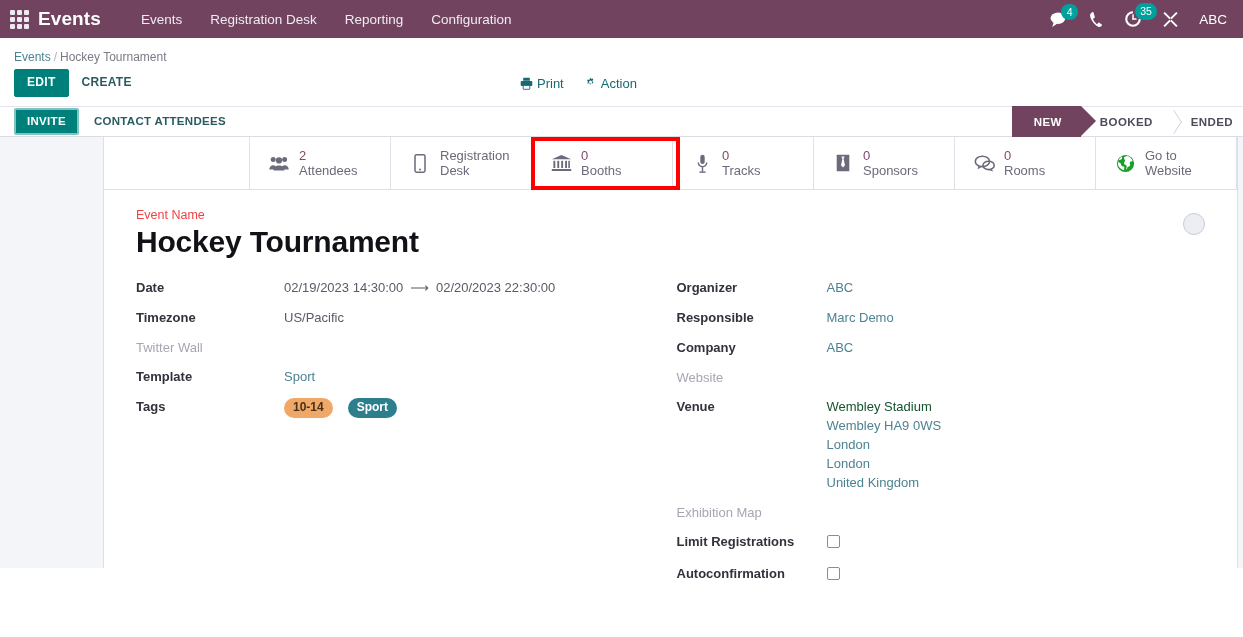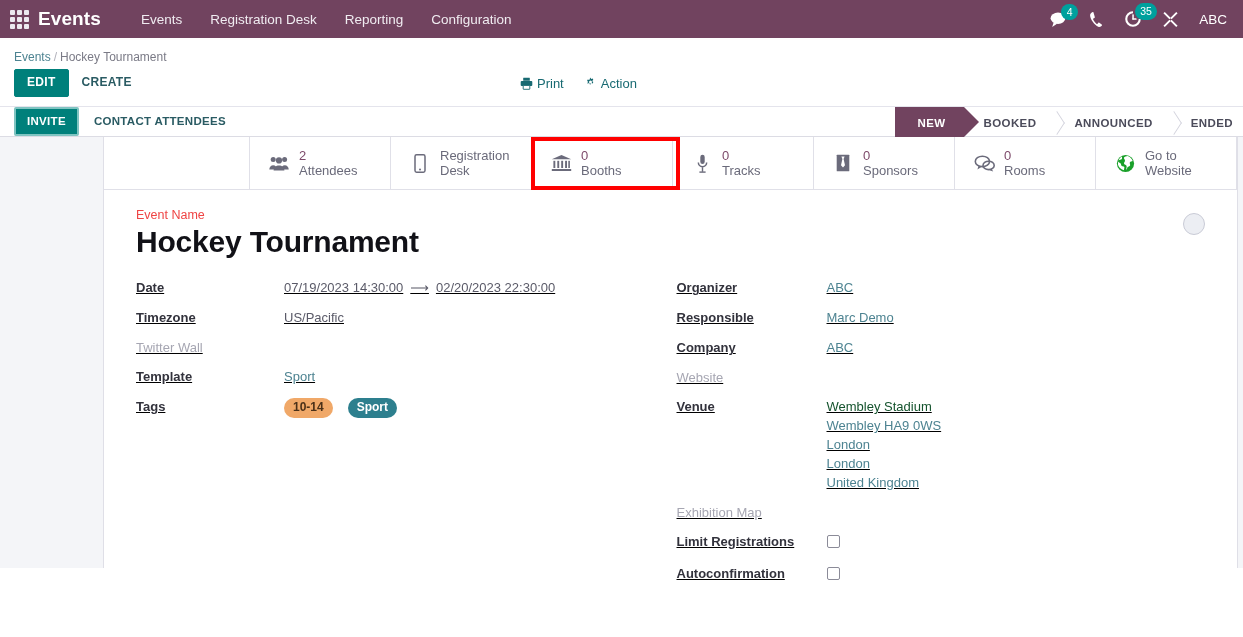--- a/index.html
+++ b/index.html
@@ -148,20 +148,21 @@
     font-size: 13px;
     color: #186a72;
     cursor: pointer;
     white-space: nowrap;
   }
   .cp-action svg { fill: #186a72; display: block; }
 
   
   #status-row {
     display: flex;
+    align-items: center;
     border-top: 1px solid #e4e4ec;
     border-bottom: 1px solid #dcdce4;
     height: 31px;
     background: #ffffff;
     padding-left: 14px;
     position: relative;
   }
   .sb-btn {
     background: #00807b;
     color: #ffffff;
@@ -311,21 +312,21 @@
     right: 32px;
     top: 23px;
     width: 22px; height: 22px;
     border-radius: 50%;
     background: #eceef3;
     border: 1px solid #c9cbd6;
     cursor: pointer;
   }
 
   #columns { display: flex; }
-  .col { width: 50%; text-decoration: underline; }
+  .col { width: 50%; }
   .col-right { padding-left: 6px; }
   .f-row {
     display: flex;
     align-items: flex-start;
     margin-bottom: 11px;
     min-height: 18px;
   }
   .f-label {
     flex: 0 0 148px;
     font-size: 13px;
@@ -459,21 +460,20 @@
     </div>
   </div>
 
   <div id="status-row">
     <button class="sb-btn">INVITE</button>
     <button class="sb-btn-link">CONTACT ATTENDEES</button>
 
     <div id="statusbar">
       <div class="stage active">NEW</div>
       <div class="stage">BOOKED</div>
-      <div class="stage">ANNOUNCED</div>
       <div class="stage" id="stage-last">ENDED</div>
     </div>
   </div>
 </div>
 
 <div id="sheet-bg">
   <div id="sheet">
 
     <div id="smart-buttons">
       <div class="smart-btn" id="smart-btn-empty"></div>
@@ -595,21 +595,21 @@
         <div id="title-label">Event Name</div>
         <div id="event-name">Hockey Tournament</div>
       </div>
 
       <div id="columns">
 
         <div class="col col-left">
           <div class="f-row">
             <div class="f-label">Date</div>
             <div class="f-val plain">
-              <span>07/19/2023 14:30:00</span><span class="arrow">⟶</span><span>02/20/2023 22:30:00</span>
+              <span>02/19/2023 14:30:00</span><span class="arrow">⟶</span><span>02/20/2023 22:30:00</span>
             </div>
           </div>
 
           <div class="f-row">
             <div class="f-label">Timezone</div>
             <div class="f-val plain">US/Pacific</div>
           </div>
 
           <div class="f-row">
             <div class="f-label muted">Twitter Wall</div>

